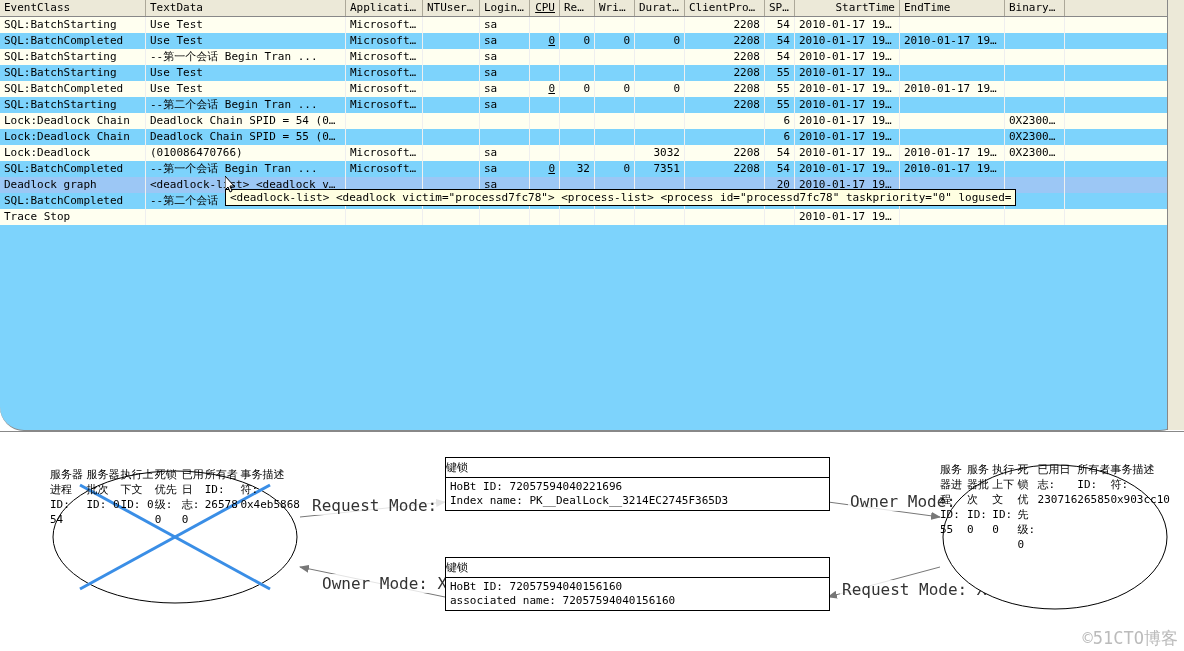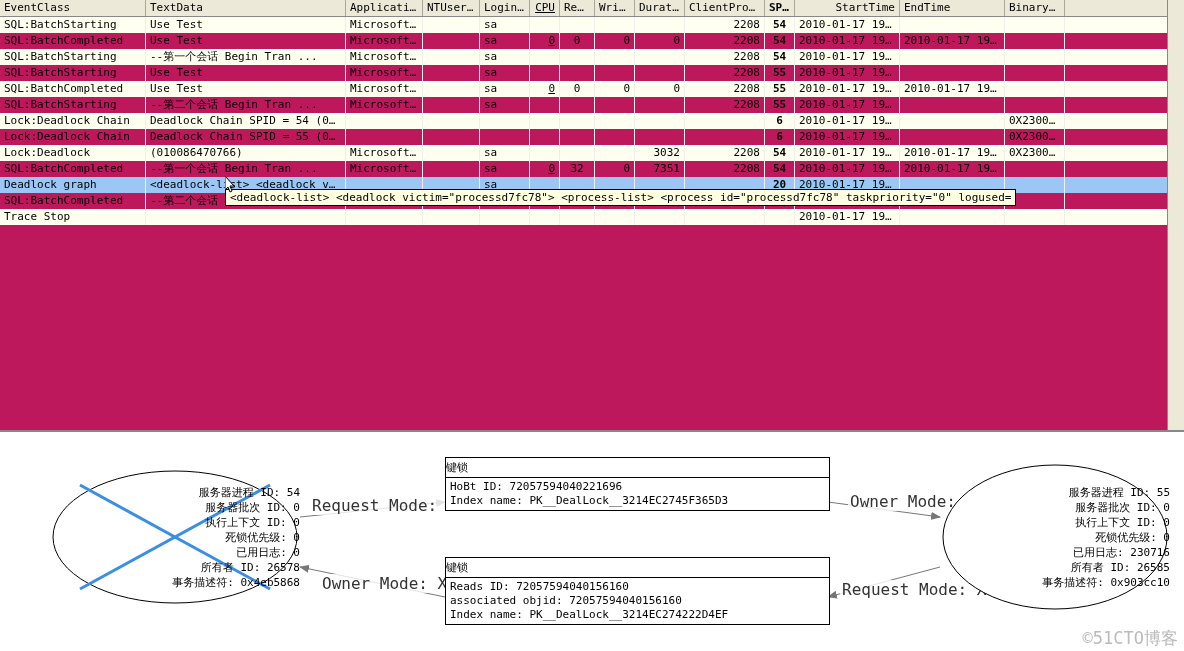--- a/index.html
+++ b/index.html
@@ -1,42 +1,42 @@
 <!DOCTYPE html>
 <html><head>
 <meta charset="utf-8">
 <style>
   html, body { margin: 0; padding: 0; font-family: "SimSun", "NSimSun", monospace; font-size: 11px; }
   .frame { width: 1184px; height: 651px; position: relative; background: #fff; overflow: hidden; }
 
   
-  .grid { position: absolute; left: 0; top: 0; right: 0; height: 430px; background: #be185d; border-bottom: 1px solid #888; }
+  .grid { position: absolute; left: 0; top: 0; right: 0; height: 430px; background: #7dd3fc; border-bottom: 1px solid #888; border-radius: 24px; }
   .scroll-stub { position: absolute; right: 0; top: 0; width: 16px; height: 430px; background: #ece9d8; border-left: 1px solid #888; }
 
   .header, .row { display: flex; height: 16px; line-height: 16px; }
   .header { background: #ece9d8; border-bottom: 1px solid #888; color: #000; }
   .cell { overflow: hidden; white-space: nowrap; text-overflow: ellipsis; padding: 0 4px; box-sizing: border-box; }
   .header .cell { border-right: 1px solid #aca899; }
   .row .cell { border-right: 1px solid #efefef; }
 
   .row.alt { background: #fffff0; }
   .row.sel { background: #9cc7f5; }
 
   
   .c0  { width: 146px; }
   .c1  { width: 200px; font-family: "NSimSun", monospace; }
   .c2  { width: 77px; }
   .c3  { width: 57px; }
   .c4  { width: 50px; }
   .c5  { width: 30px; text-align: right; text-decoration: underline; }
-  .c6  { width: 35px; text-align: center; }
+  .c6  { width: 35px; text-align: right; }
   .c7  { width: 40px; text-align: right; }
   .c8  { width: 50px; text-align: right; }
   .c9  { width: 80px; text-align: right; }
-  .c10 { width: 30px; text-align: center; font-weight: bold; }
+  .c10 { width: 30px; text-align: right; }
   .c11 { width: 105px; text-align: right; }
   .c12 { width: 105px; }
   .c13 { width: 60px; }
 
   
   .tooltip { position: absolute; background: #ffffe1; border: 1px solid #000; padding: 1px 4px; font-size: 11px; white-space: nowrap; z-index: 50; }
 
   
   .cursor-arrow { position: absolute; width: 12px; height: 18px; z-index: 60; }
   .cursor-arrow svg { width: 12px; height: 18px; }
@@ -44,21 +44,21 @@
   
   .diagram-pane { position: absolute; left: 0; right: 0; top: 431px; height: 220px; background: #fff; border-top: 1px solid #888; }
   .diagram-svg { position: absolute; inset: 0; }
 
   .node-box { border: 1px solid #000; position: absolute; background: #fff; }
   .node-box .title { border-bottom: 1px solid #000; padding: 2px 0; }
   .node-box .body { padding: 2px 4px; line-height: 14px; }
 
   .oval-wrap { position: absolute; width: 250px; height: 140px; }
   .oval-wrap svg { position: absolute; inset: 0; }
-  .oval-text { position: absolute; inset: 0; display: flex; flex-direction: column; align-items: flex-end; justify-content: center; line-height: 15px; }
+  .oval-text { position: absolute; inset: 0; display: flex; align-items: flex-start; justify-content: center; line-height: 15px; }
 
   .edge-label { position: absolute; font-size: 16px; color: #333; background: rgba(255,255,255,0.8); padding: 0 2px; }
 
   .watermark { position: absolute; right: 6px; bottom: 2px; color: #bbb; font-size: 17px; margin-top: 28px; }
 </style>
 </head>
 <body>
 
 <div class="frame">
 
@@ -359,22 +359,21 @@
       <div class="title">键锁</div>
       <div class="body" id="lock-top-body">
           <div>HoBt ID: 72057594040221696</div>
           <div>Index name: PK__DealLock__3214EC2745F365D3</div>
         </div>
     </div>
 
     <div class="node-box" style="left:445px; top:125px; width:383px;">
       <div class="title">键锁</div>
       <div class="body" id="lock-bottom-body">
-          <div>Reads ID: 72057594040156160</div>
-          <div>associated objid: 72057594040156160</div>
-          <div>Index name: PK__DealLock__3214EC274222D4EF</div>
+          <div>HoBt ID: 72057594040156160</div>
+          <div>associated name: 72057594040156160</div>
         </div>
     </div>
 
     <div class="watermark">©51CTO博客</div>
   </div>
 
 </div>
 
 </body></html>

